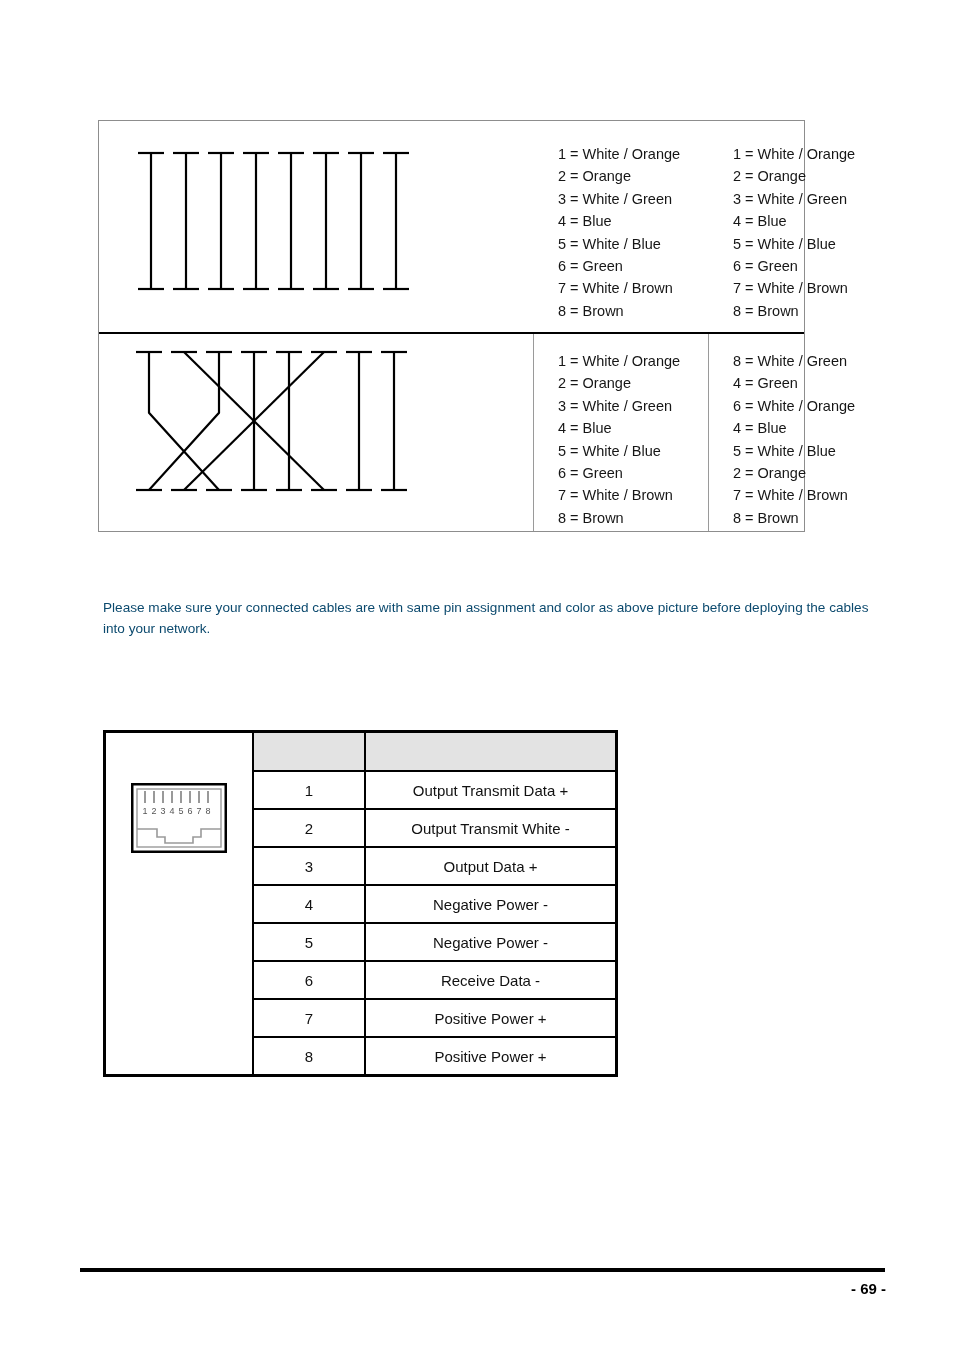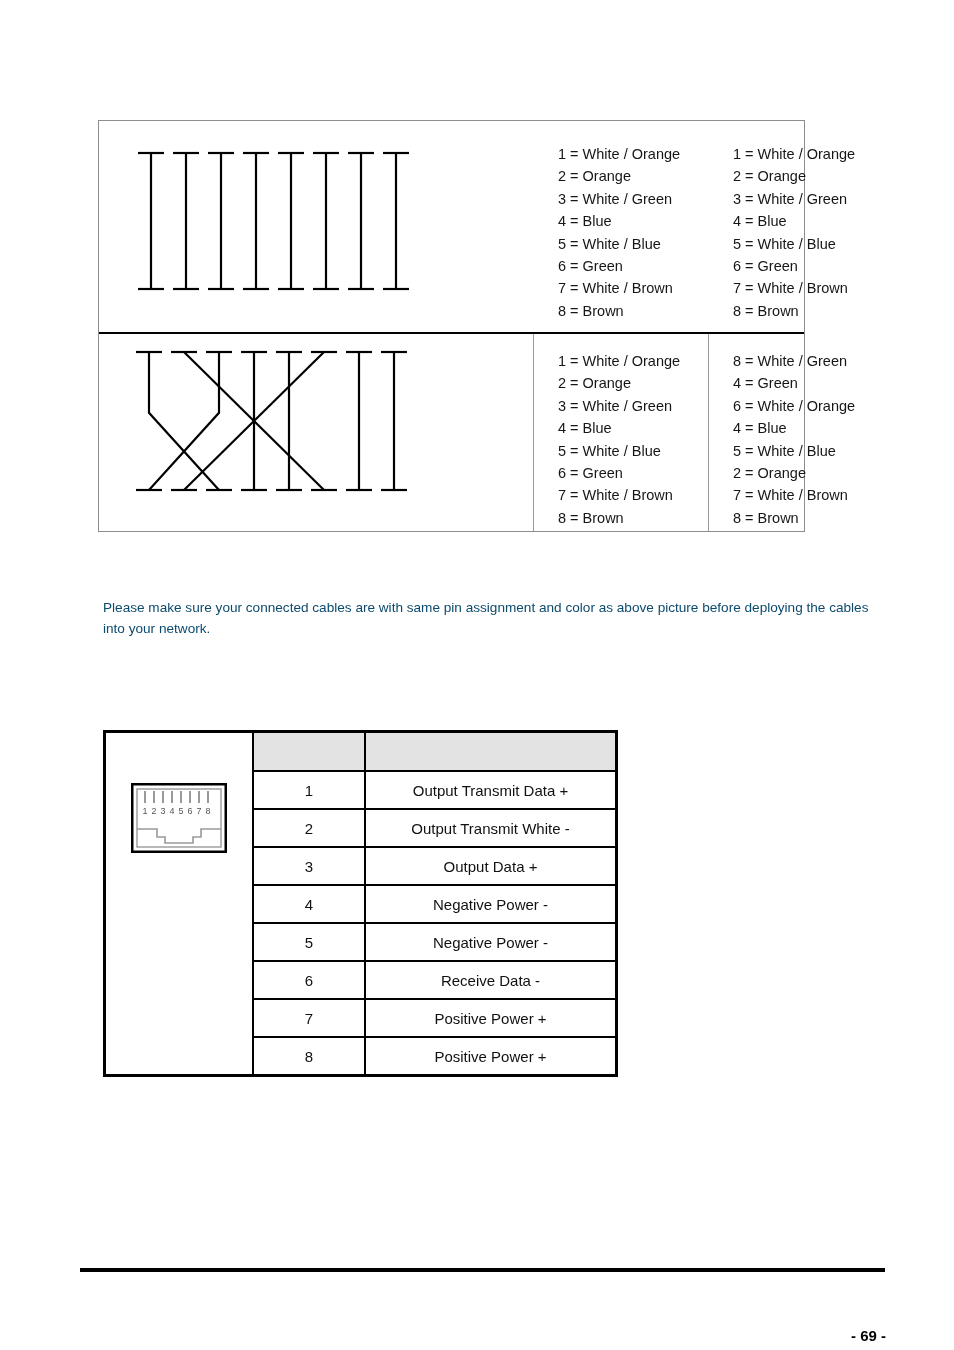--- a/index.html
+++ b/index.html
@@ -122,21 +122,20 @@
     height: 4px;
     background: #000000;
   }
   #page-number {
     position: absolute;
     right: 68px;
     top: 1280px;
     font-size: 15px;
     font-weight: bold;
     color: #000000;
-    margin-top: 47px;
   }
 </style>
 </head>
 <body>
 
 <div id="cable-table">
 
   <div class="cable-section" id="cable-section-straight">
     <div class="diagram-cell">
       <svg class="wire-svg" id="svg-straight" width="435" height="211" viewBox="0 0 435 211">

